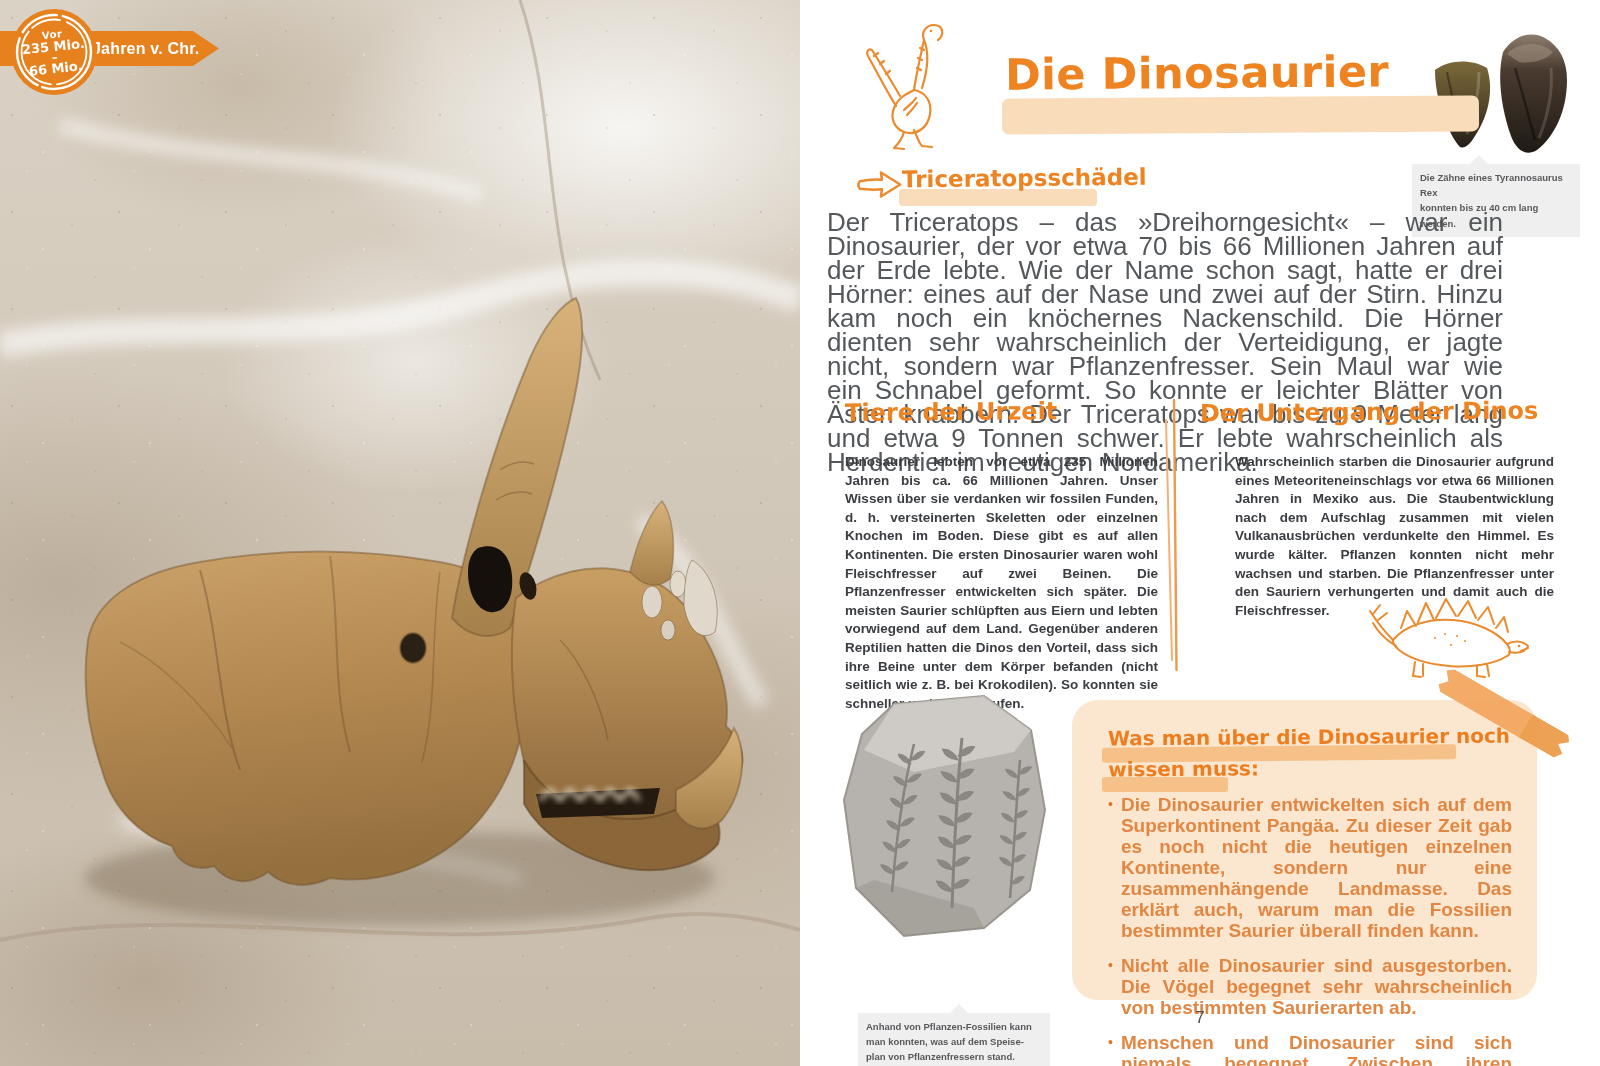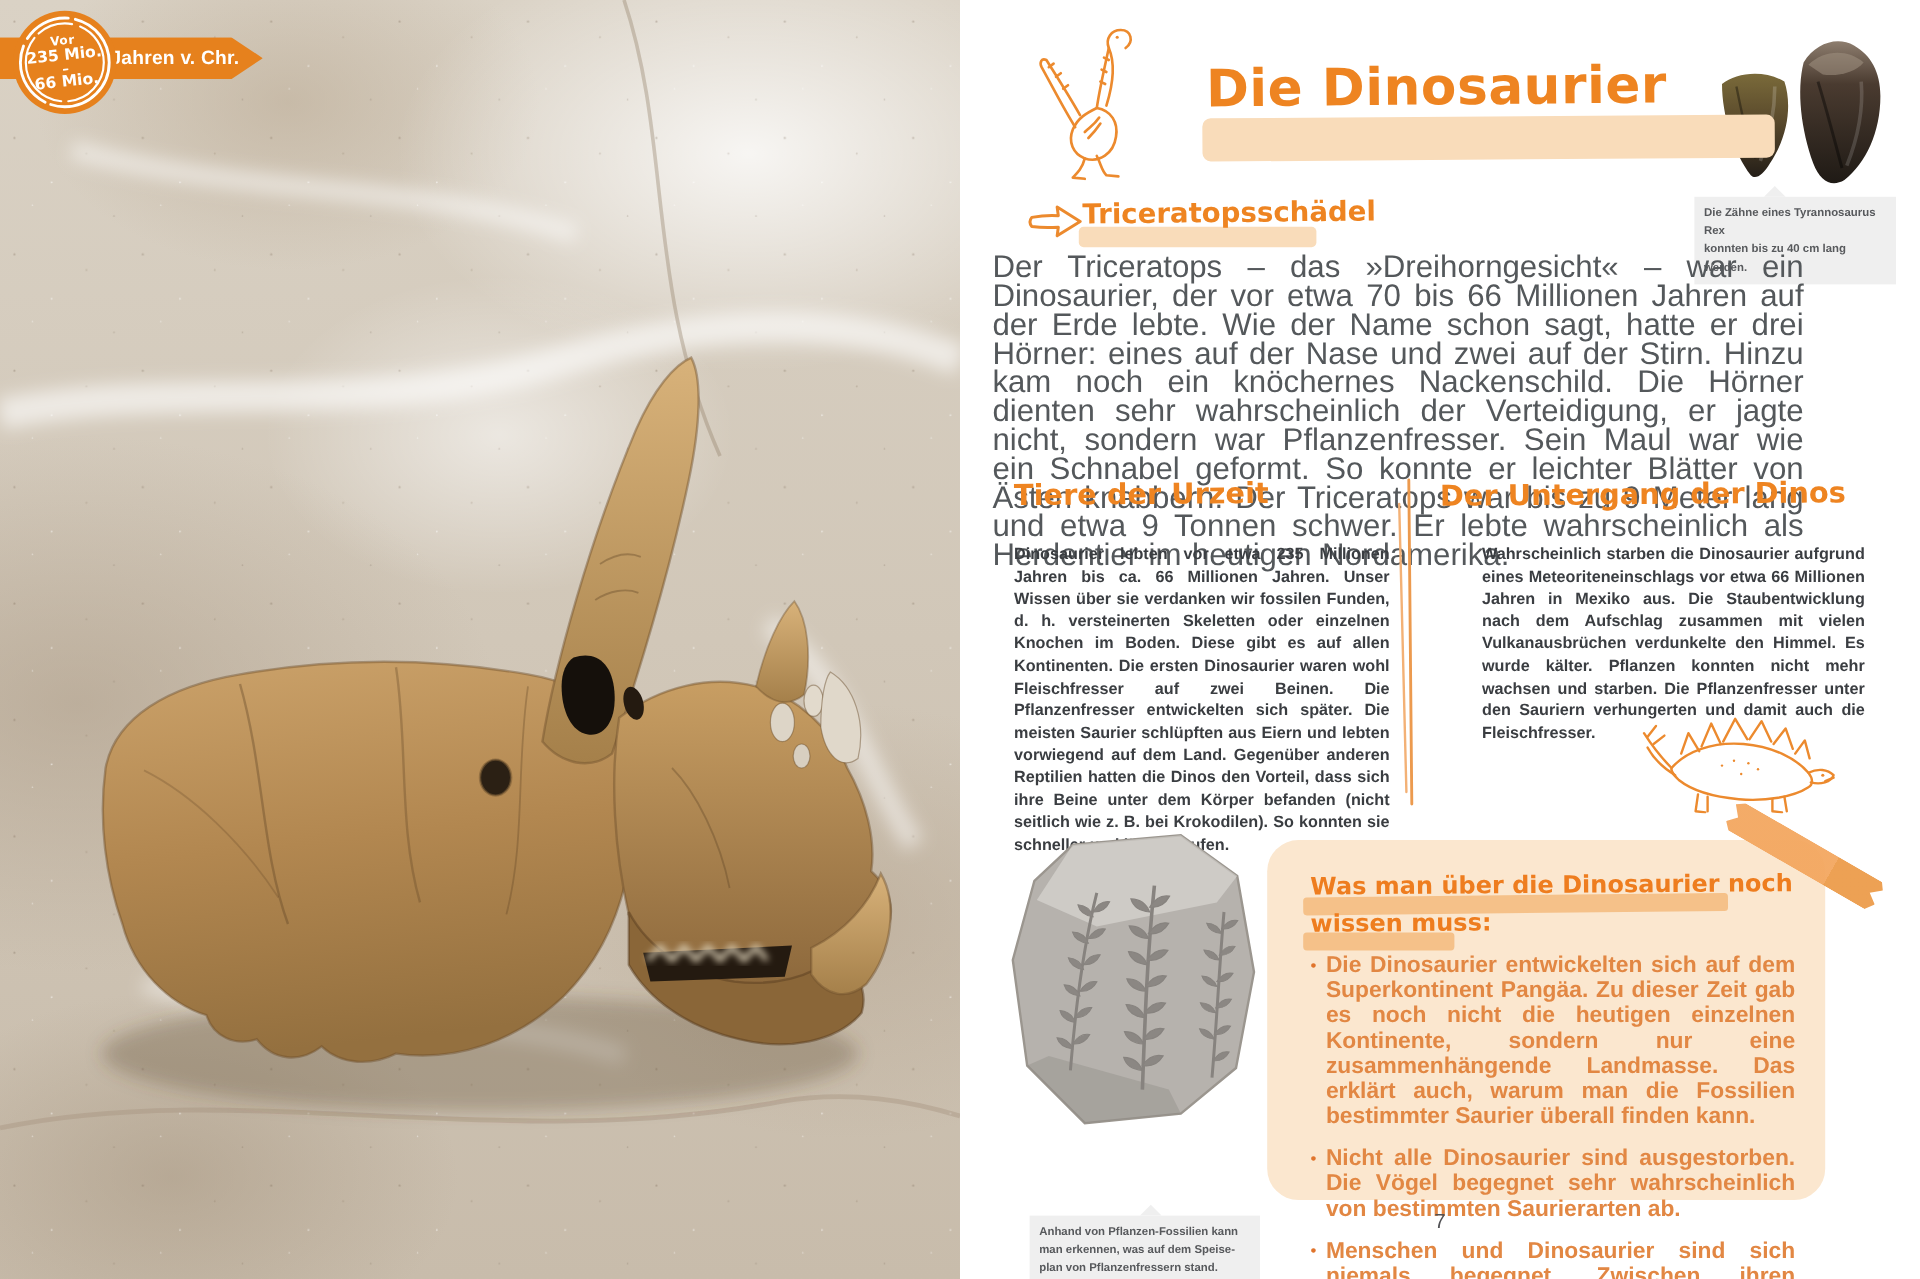--- a/index.html
+++ b/index.html
@@ -78,21 +78,21 @@
   .col-body{font-size:13.5px;line-height:18.6px;font-weight:bold;color:#3a3d41;text-align:justify;}
   .col1-body{left:45px;top:453px;width:313px;}
   .col2-body{left:400px;top:453px;width:319px;margin-left:35px;}
   .divider-svg{left:362px;top:398px;}
 
   .stego-sketch{left:565px;top:588px;width:172px;height:90px;}
   .tape{left:649px;top:666px;width:142px;height:27px;transform:rotate(30deg);transform-origin:0 0;
     background:linear-gradient(90deg,#f3a760 0 68%,#ec9c4b 68%);opacity:.95;z-index:5;
     clip-path:polygon(0 18%,5% 0,97% 0,100% 22%,94% 48%,100% 72%,96% 100%,4% 100%,0 78%,5% 50%);}
 
-  .info-box{left:256px;top:700px;width:465px;height:300px;background:#fbe7cf;border-radius:26px;text-decoration:underline;}
+  .info-box{left:272px;top:700px;width:465px;height:300px;background:#fbe7cf;border-radius:26px;text-decoration:underline;}
   .ib-bar1{left:30px;top:46px;width:354px;height:15px;background:#f5c189;border-radius:3px;transform:rotate(-.6deg);}
   .ib-bar2{left:30px;top:77px;width:126px;height:15px;background:#f5c189;border-radius:3px;}
   .ib-heading{left:36px;top:22px;font-family:"DejaVu Sans",sans-serif;font-size:20px;line-height:31px;
     font-weight:bold;color:#ee7d1f;transform:rotate(-.4deg);z-index:2;}
   .ib-heading span{display:block;}
   .ib-bullets{left:36px;top:94px;width:404px;}
   .bullet{display:flex;margin-bottom:14px;}
   .bullet-dot{color:#e0742c;font-size:14px;line-height:21px;margin-right:8px;flex:none;}
   .bullet-text{font-size:19px;line-height:21px;font-weight:bold;color:#e28743;text-align:justify;}
 
@@ -343,19 +343,19 @@
           <use href="#lf" transform="translate(177,194) rotate(-32) scale(.8)"></use>
         <use href="#lf" transform="translate(184,88) rotate(212) scale(.8)"></use>
           <use href="#lf" transform="translate(182,110) rotate(210) scale(.8)"></use>
         <use href="#lf" transform="translate(180,132) rotate(212) scale(.8)"></use>
           <use href="#lf" transform="translate(179,154) rotate(210) scale(.8)"></use>
         <use href="#lf" transform="translate(178,176) rotate(212) scale(.8)"></use>
       </g>
     </svg>
     <div class="abs caption-box fern-caption">
       <span>Anhand von Pflanzen-Fossilien kann</span>
-      <span>man erkennen, was auf dem Speise-</span>
+      <span>man konnten, was auf dem Speise-</span>
       <span>plan von Pflanzenfressern stand.</span>
     </div>
 
     <div class="abs page-number">7</div>
   </div>
 </div>
 
 </body></html>

